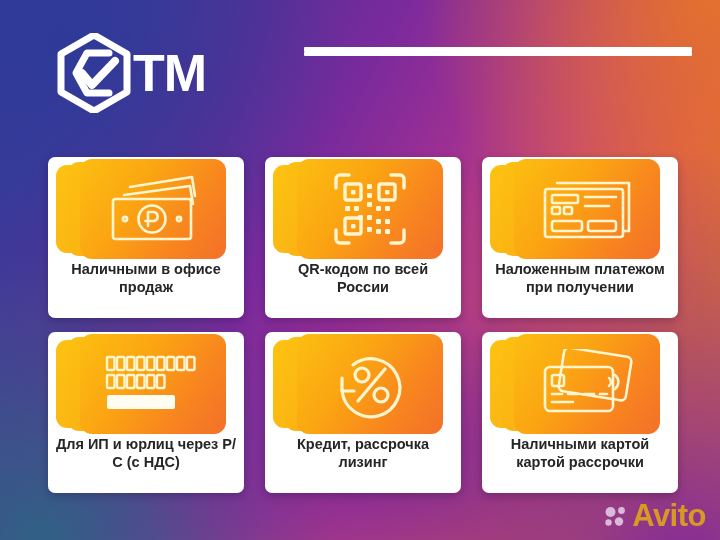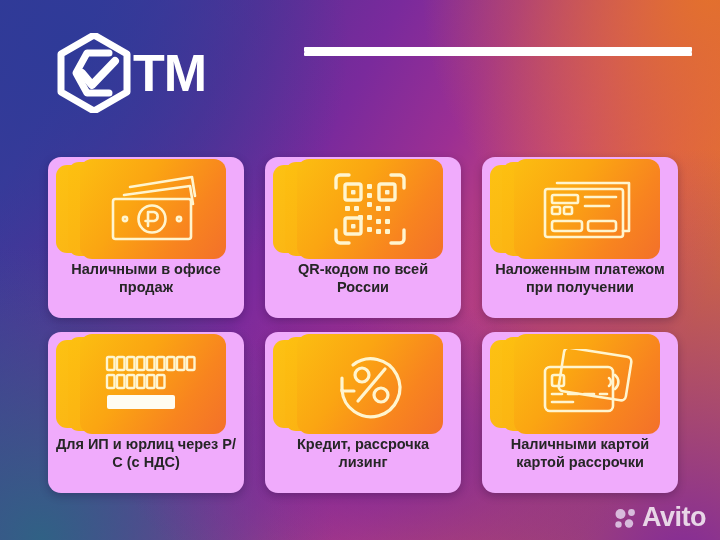--- a/index.html
+++ b/index.html
@@ -64,21 +64,21 @@
 
   
   .grid{
     position:absolute;left:48px;top:157px;
     width:626px;
     display:grid;grid-template-columns:repeat(3,196px);
     grid-template-rows:161px 161px;
     column-gap:21px;row-gap:14px;
   }
   .card{
-    position:relative;background:#f0abfc;border-radius:13px;
+    position:relative;background:#ffffff;border-radius:7px;
     box-shadow:0 3px 9px rgba(25,10,50,.28);
     overflow:hidden;
   }
   .tile-stack{position:relative;height:105px;}
   .tile-back2{
     position:absolute;left:8px;top:8px;width:124px;height:88px;
     background:linear-gradient(135deg,#fdc212 0%,#fbb415 60%,#f9a516 100%);
     border-radius:11px;
   }
   .tile-back1{
@@ -100,21 +100,21 @@
     padding:0 7px;
   }
 
   
   .avito{
     position:absolute;right:14px;bottom:9px;
     display:flex;align-items:center;gap:5px;opacity:.80;
   }
   .avito-dots{width:23px;height:20px;display:block;}
   .avito-text{
-    color:#ffffff;font-size:27px;font-weight:bold;line-height:1;
+    color:#eab308;font-size:31px;font-weight:bold;line-height:1;
     letter-spacing:-.5px;
   }
 </style>
 </head>
 <body>
 
 <div class="poster">
 
   <div class="bg-base"></div>
   <div class="bg-tl"></div>

